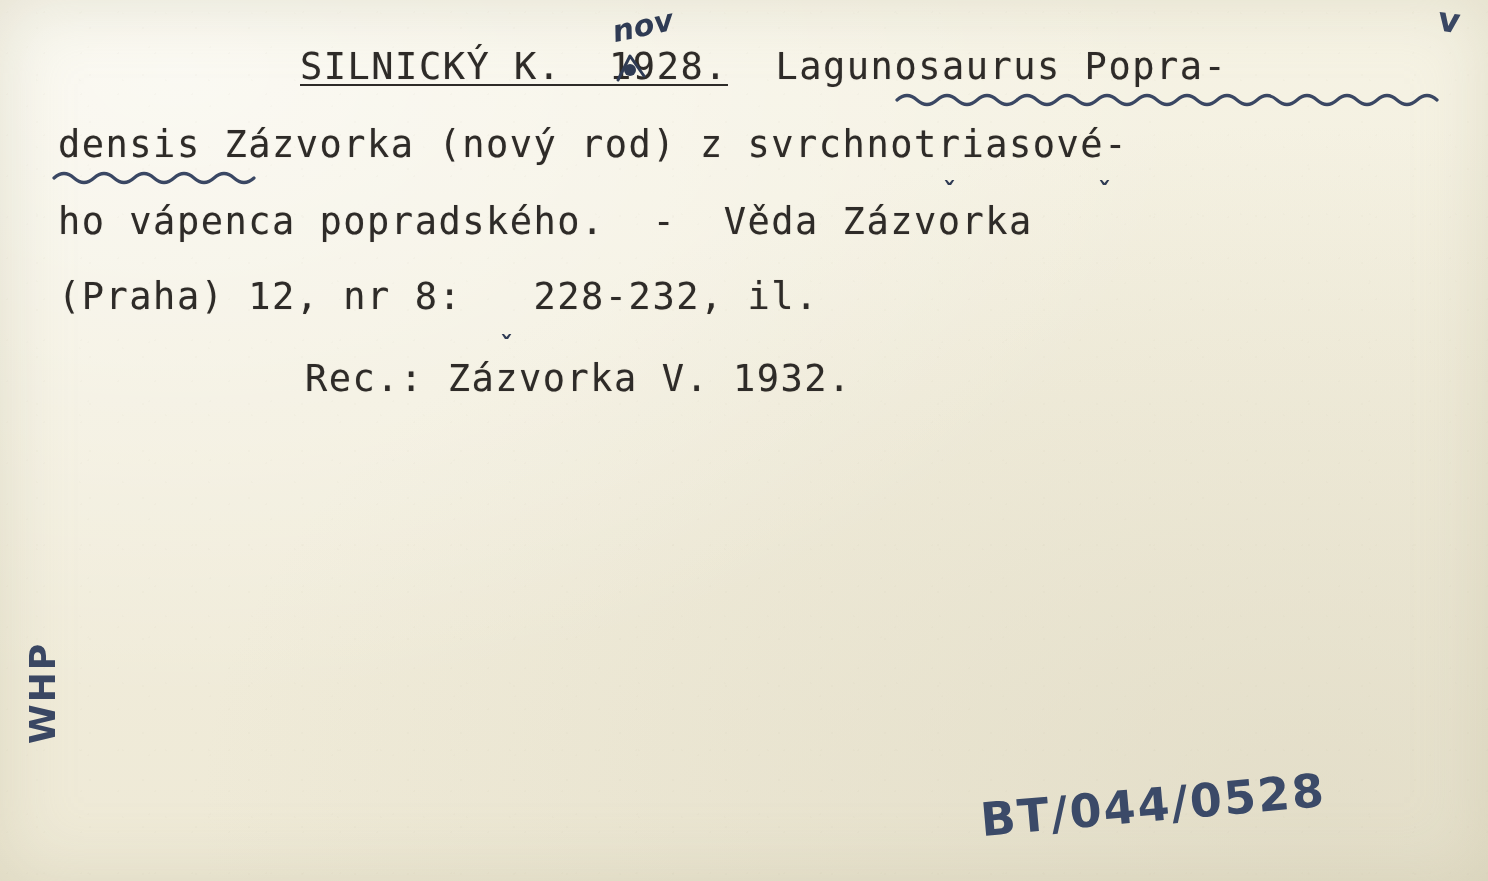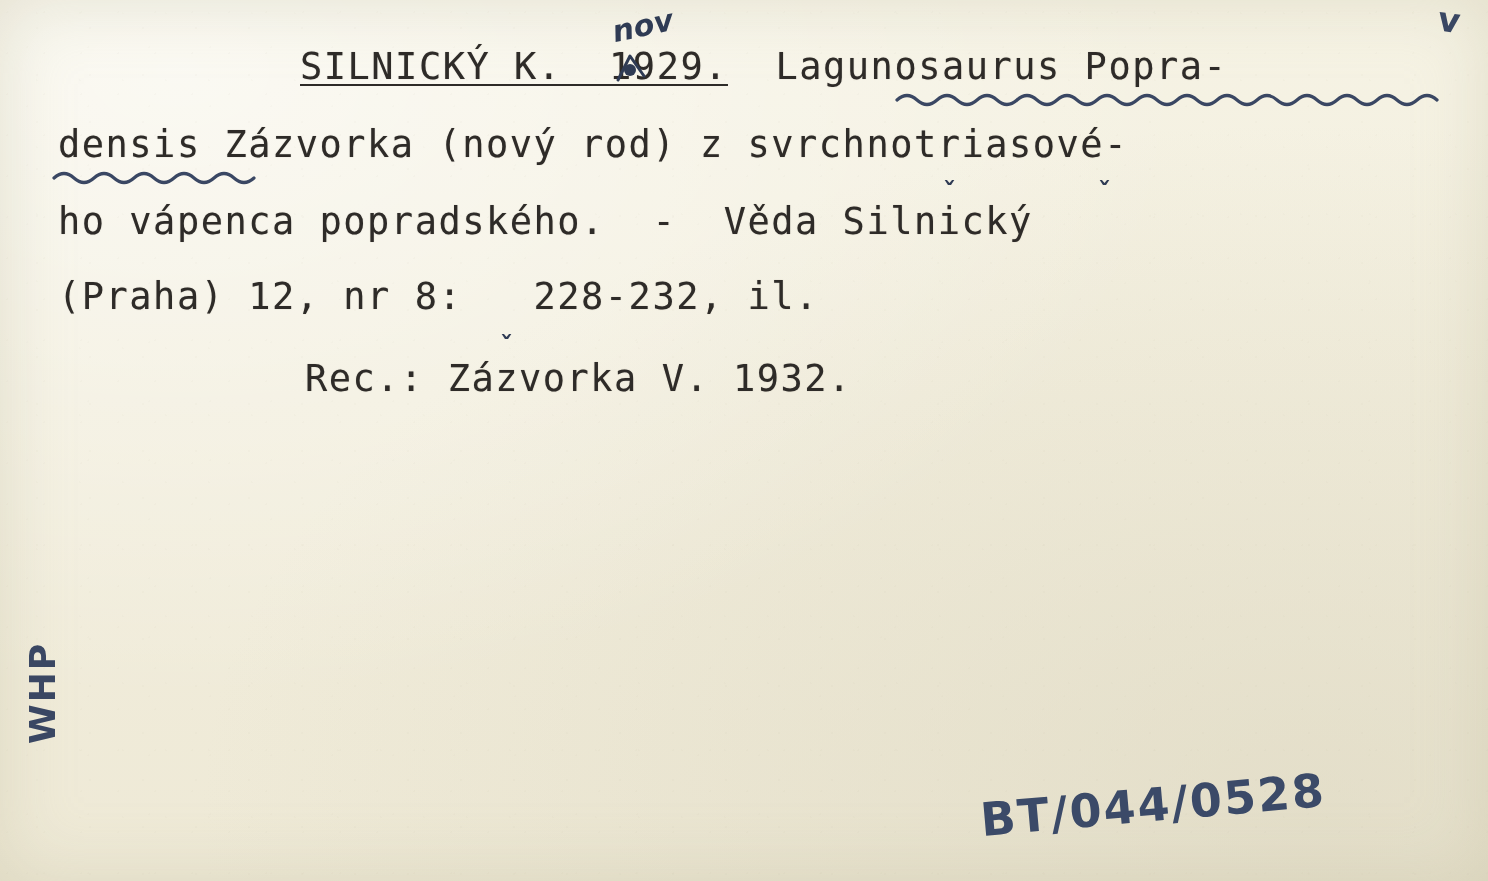--- a/index.html
+++ b/index.html
@@ -142,25 +142,25 @@
   #mark-zaz    { left: 500px; top: 332px; }
 </style>
 </head>
 <body>
 
 <div id="card">
 
   <div id="grain"></div>
   <div id="edge-shade"></div>
 
-  <div class="typed" id="line1"><span class="u-solid">SILNICKÝ K.  1929.</span><span>  Lagunosaurus Popra-</span></div>
+  <div class="typed" id="line1"><span class="u-solid">SILNICKÝ K.  1928.</span><span>  Lagunosaurus Popra-</span></div>
 
   <div class="typed" id="line2"><span>densis</span><span> Zázvorka (nový rod) z svrchnotriasové-</span></div>
 
-  <div class="typed" id="line3">ho vápenca popradského.  -  Věda Silnický</div>
+  <div class="typed" id="line3">ho vápenca popradského.  -  Věda Zázvorka</div>
 
   <div class="typed" id="line4">(Praha) 12, nr 8:   228-232, il.</div>
 
   <div class="typed" id="line5">Rec.: Zázvorka V. 1932.</div>
 
   <div class="wavy" style="left:895px; top:88px;">
     <svg width="548" height="20" viewBox="0 0 548 20">
       <path d="M2,12 Q12,3 22,12 T42,12 T62,12 T82,12 T102,12 T122,12 T142,12 T162,12 T182,12 T202,12 T222,12 T242,12 T262,12 T282,12 T302,12 T322,12 T342,12 T362,12 T382,12 T402,12 T422,12 T442,12 T462,12 T482,12 T502,12 T522,12 T542,12" fill="none" stroke="#3a4763" stroke-width="3.2" stroke-linecap="round"></path>
     </svg>
   </div>

